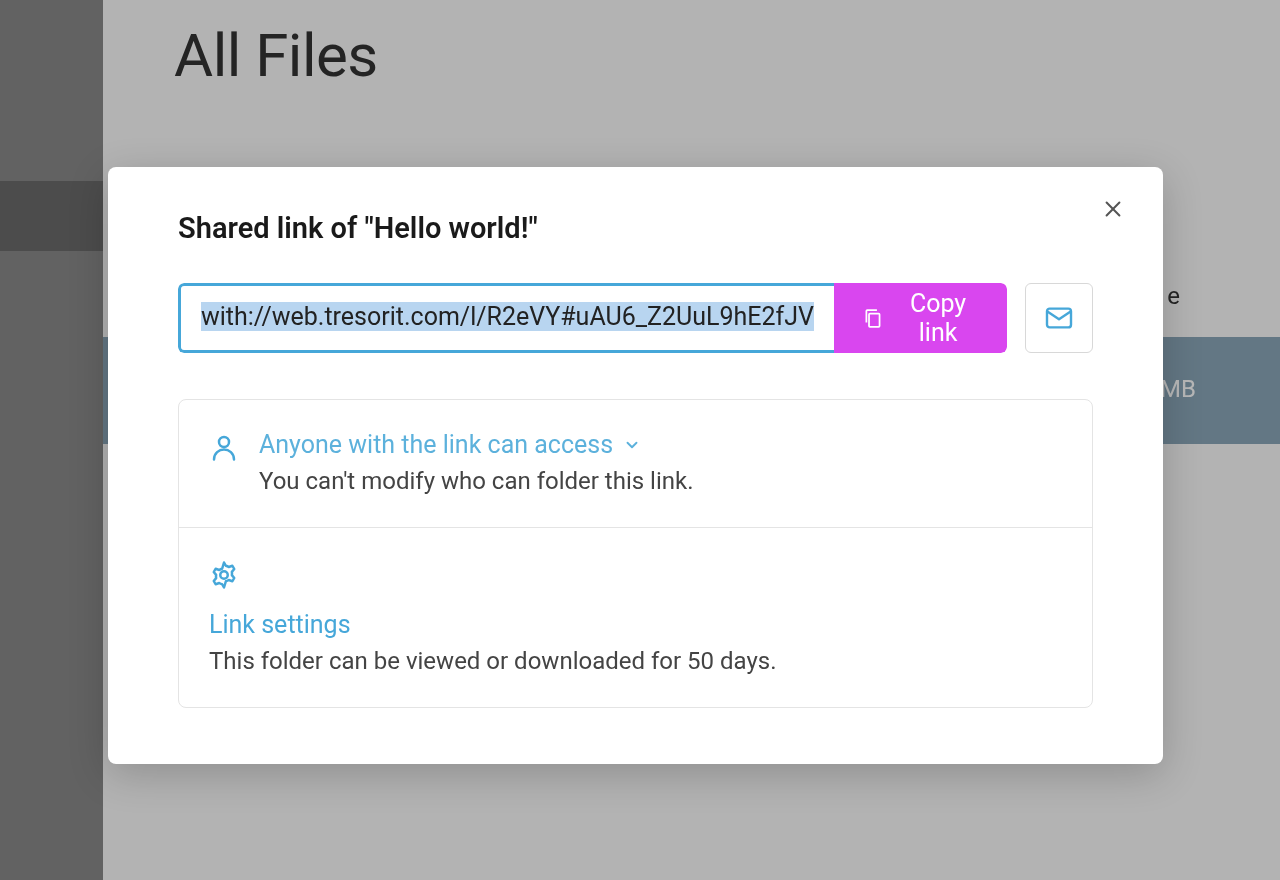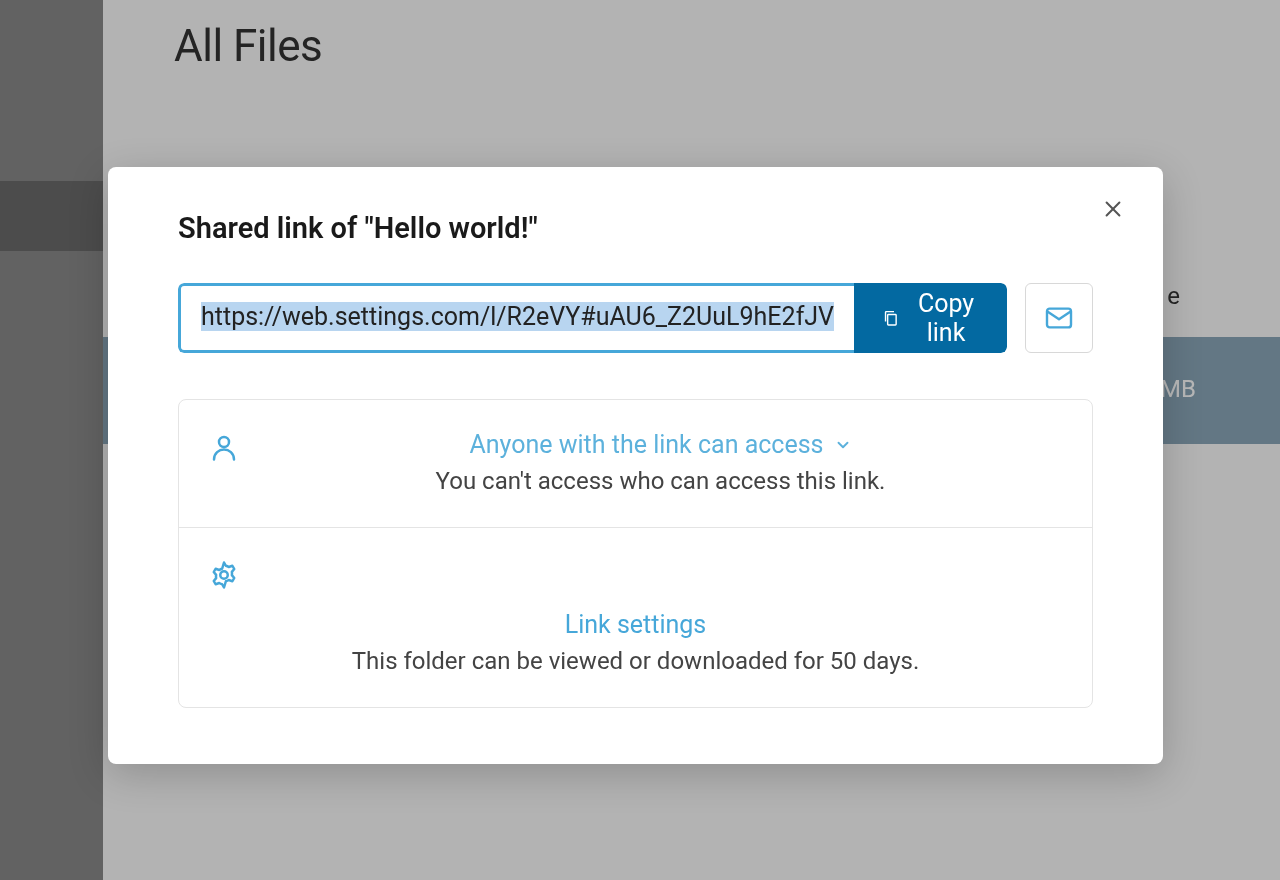--- a/index.html
+++ b/index.html
@@ -45,21 +45,21 @@
       top: 0;
       left: 103px;
       right: 0;
       bottom: 0;
       background: #f8f8f8;
     }
     .bg-title {
       position: absolute;
       top: 20px;
       left: 174px;
-      font-size: 44px;
+      font-size: 60px;
       font-weight: 400;
       color: #333;
       letter-spacing: -0.5px;
     }
     .bg-header-right {
       position: absolute;
       top: 282px;
       right: 100px;
       font-size: 24px;
       color: #333;
@@ -133,21 +133,21 @@
       font-size: 25px;
       color: #222;
       outline: none;
       background: #fff;
       font-family: inherit;
     }
     .link-input .highlighted {
       background: #b8d5f0;
     }
     .copy-btn {
-      background: #0369a1;
+      background: #d946ef;
       color: #fff;
       border: none;
       padding: 0 28px;
       font-size: 25px;
       font-weight: 400;
       cursor: pointer;
       display: flex;
       align-items: center;
       gap: 14px;
       border-radius: 0 6px 6px 0;
@@ -192,21 +192,20 @@
       height: 30px;
       color: #46a7d9;
       margin-top: 2px;
     }
     .section-icon svg {
       width: 100%;
       height: 100%;
     }
     .section-body {
       flex: 1;
-      text-align: center;
     }
     .section-heading {
       font-size: 25px;
       color: #5cb1dc;
       display: inline-flex;
       align-items: center;
       gap: 10px;
       cursor: pointer;
       margin-bottom: 8px;
     }
@@ -240,21 +239,21 @@
     <svg viewBox="0 0 24 24" fill="none" stroke="currentColor" stroke-width="2.2" stroke-linecap="round">
       <line x1="5" y1="5" x2="19" y2="19"></line>
       <line x1="19" y1="5" x2="5" y2="19"></line>
     </svg>
   </div>
 
   <h2 class="modal-title">Shared link of "Hello world!"</h2>
 
   <div class="link-row">
     <div class="link-input-copy">
-      <div class="link-input"><span class="highlighted">https://web.settings.com/l/R2eVY#uAU6_Z2UuL9hE2fJV</span></div>
+      <div class="link-input"><span class="highlighted">with://web.tresorit.com/l/R2eVY#uAU6_Z2UuL9hE2fJV</span></div>
       <button class="copy-btn">
         <svg viewBox="0 0 24 24" fill="none" stroke="currentColor" stroke-width="2" stroke-linejoin="round">
           <rect x="8" y="7" width="12" height="15" rx="1"></rect>
           <path d="M5 17 V4 a1 1 0 0 1 1 -1 h11"></path>
         </svg>
         <span>Copy link</span>
       </button>
     </div>
     <button class="email-btn">
       <svg viewBox="0 0 24 24" fill="none" stroke="currentColor" stroke-width="1.8" stroke-linejoin="round">
@@ -273,21 +272,21 @@
           <path d="M4 22 c0 -5 4 -8 8 -8 s8 3 8 8"></path>
         </svg>
       </div>
       <div class="section-body">
         <div class="section-heading">
           <span>Anyone with the link can access</span>
           <svg viewBox="0 0 24 24" fill="none" stroke="currentColor" stroke-width="2.5" stroke-linecap="round" stroke-linejoin="round">
             <polyline points="6 9 12 15 18 9"></polyline>
           </svg>
         </div>
-        <div class="section-desc">You can't access who can access this link.</div>
+        <div class="section-desc">You can't modify who can folder this link.</div>
       </div>
     </div>
 
     <div class="settings-section">
       <div class="section-icon">
         <svg viewBox="0 0 24 24" fill="none" stroke="currentColor" stroke-width="2" stroke-linejoin="round">
           <circle cx="12" cy="12" r="3"></circle>
           <path d="M12 2 l1.5 2.6 a8 8 0 0 1 2.3 1 l2.9 -1 l1.5 2.6 l-1.9 2.3 a8 8 0 0 1 0 2.6 l1.9 2.3 l-1.5 2.6 l-2.9 -1 a8 8 0 0 1 -2.3 1 L12 22 l-1.5 -2.6 a8 8 0 0 1 -2.3 -1 l-2.9 1 L3.8 16.8 l1.9 -2.3 a8 8 0 0 1 0 -2.6 L3.8 9.6 L5.3 7 l2.9 1 a8 8 0 0 1 2.3 -1 Z"></path>
         </svg>
       </div>

